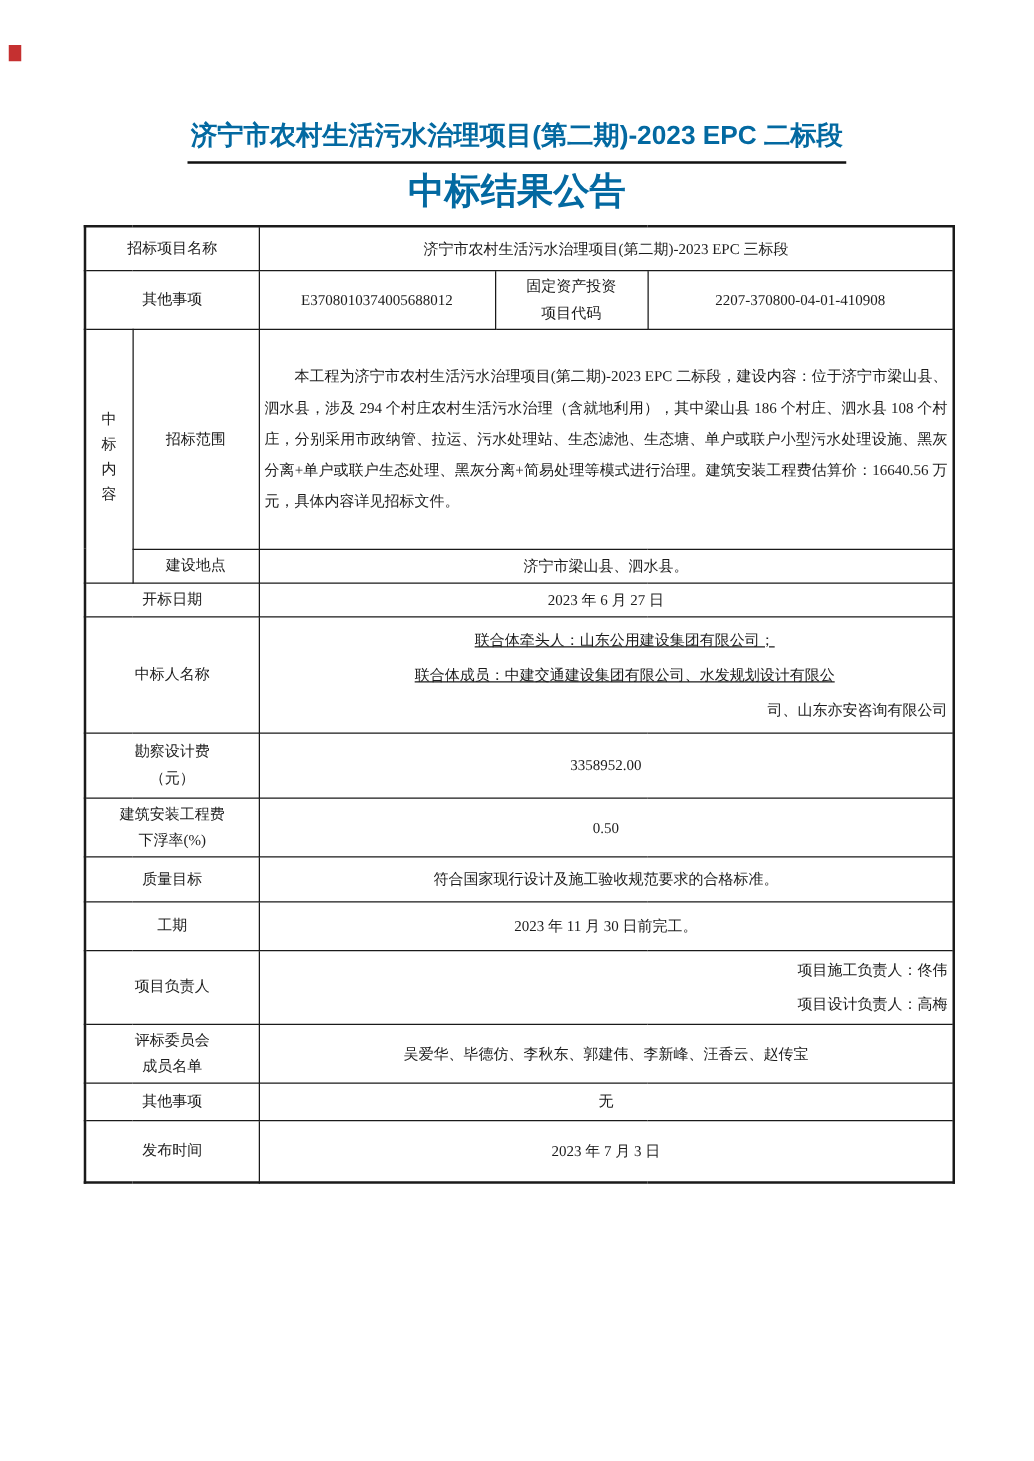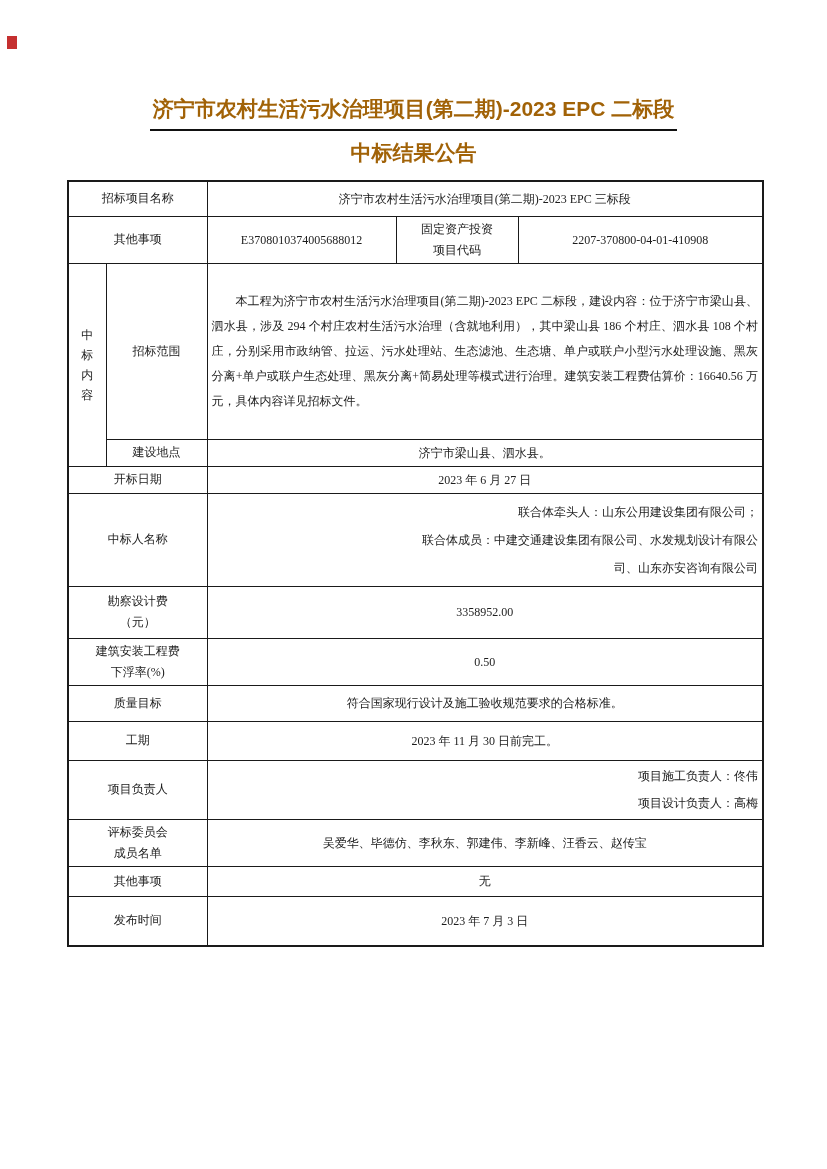--- a/index.html
+++ b/index.html
@@ -17,29 +17,29 @@
     left: 7px;
     top: 36px;
     width: 10px;
     height: 13px;
   }
   .doc-title {
     padding-top: 94px;
     text-align: center;
     font-family: "Liberation Sans", sans-serif;
     font-weight: 700;
-    color: #a16207;
+    color: #0369a1;
   }
   .doc-title .t1 { font-size: 21px; line-height: 30px; }
   .doc-title .t1 span {
     display: inline-block;
     border-bottom: 2px solid #111;
     padding: 0 3px 5px 3px;
   }
-  .doc-title .t2 { font-size: 21px; line-height: 26px; margin-top: 9px; }
+  .doc-title .t2 { font-size: 29px; line-height: 26px; margin-top: 9px; }
   table.doc-table {
     margin: 14px 0 0 67px;
     width: 695px;
     border-collapse: collapse;
     table-layout: fixed;
     border: 2px solid #1a1a1a;
   }
   table.doc-table td {
     border: 1px solid #1a1a1a;
     font-size: 12px;
@@ -52,21 +52,21 @@
   .preline { white-space: pre-line; }
   td.vlabel { line-height: 20px; font-size: 16px; }
   td.scope {
     text-align: justify;
     text-justify: inter-ideograph;
     line-height: 25px;
     padding: 2px 7px;
     text-indent: 2em;
   }
   td.winner { padding: 4px 6px; }
-  .wl { text-align: right; padding-left: 30px; line-height: 28px; }
+  .wl { text-align: center; padding-left: 30px; line-height: 28px; text-decoration: underline; }
   .wl-center { text-align: right; line-height: 28px; }
   td.leaders {
     text-align: right;
     padding-left: 34px;
     line-height: 27px;
   }
 </style>
 </head>
 <body>
 

